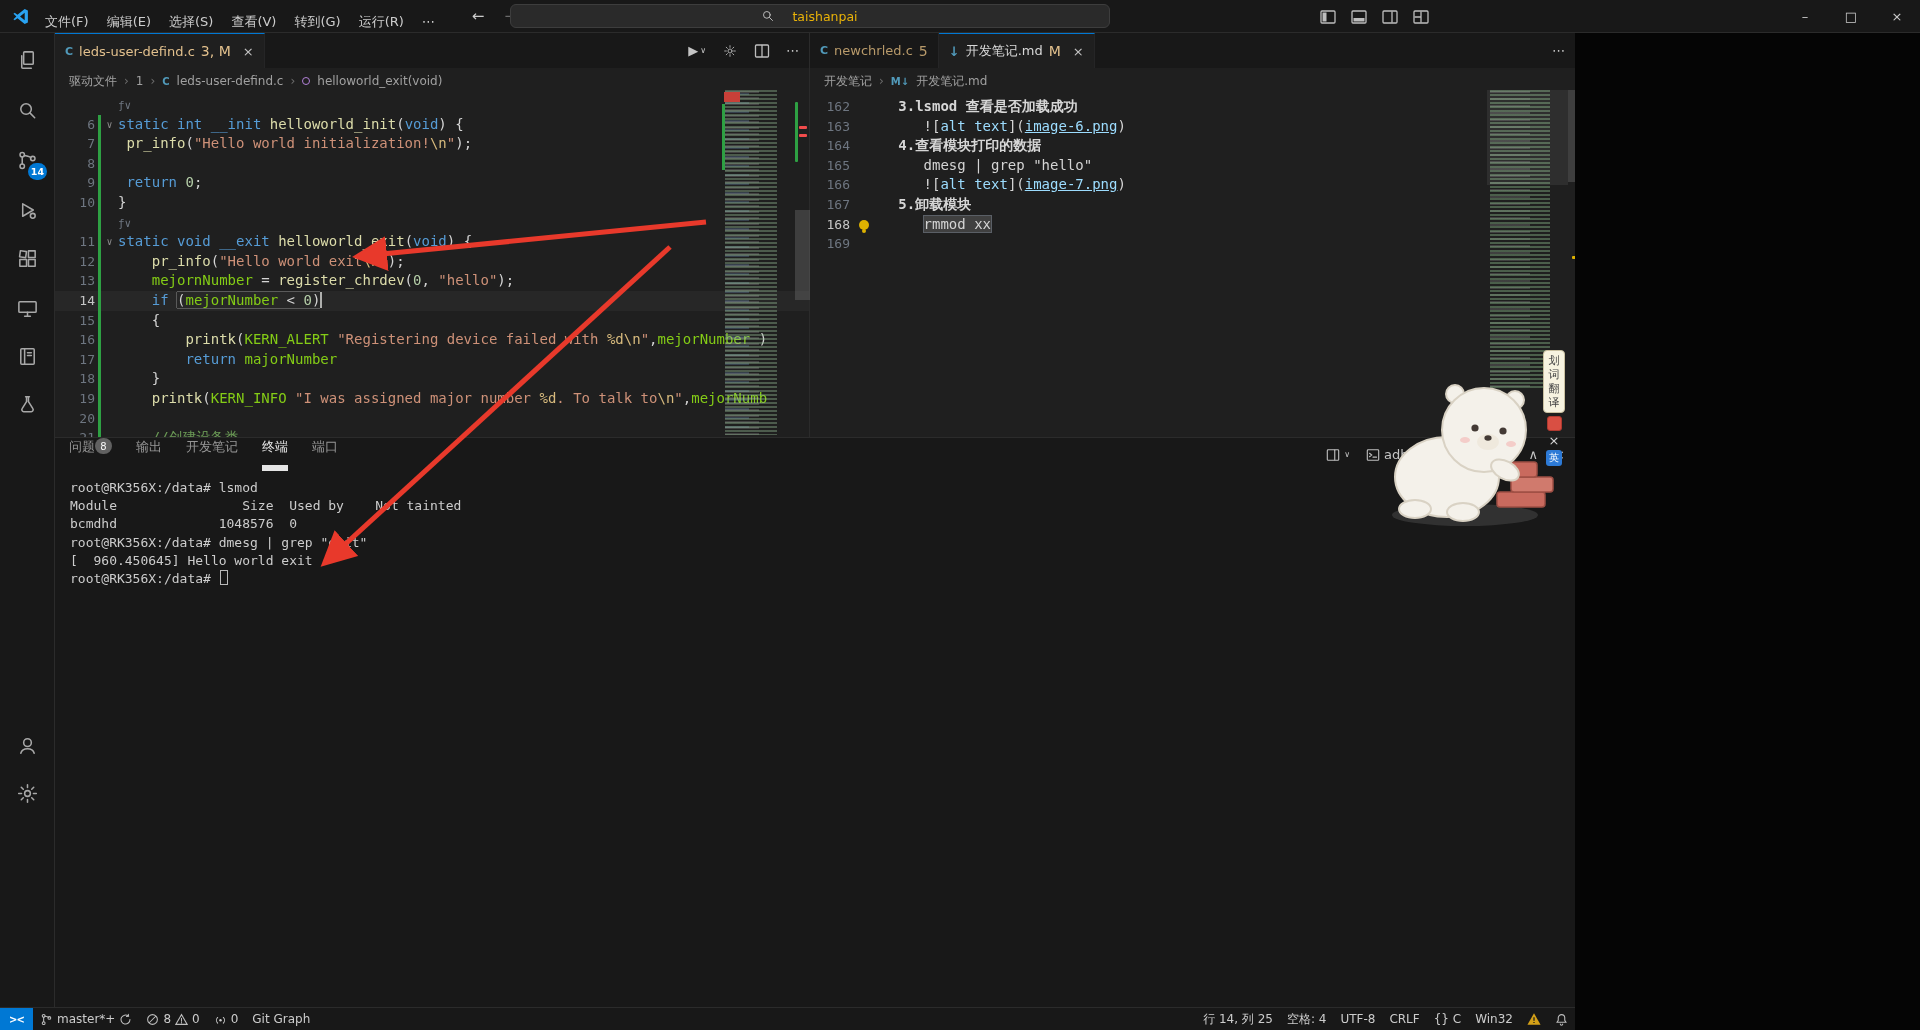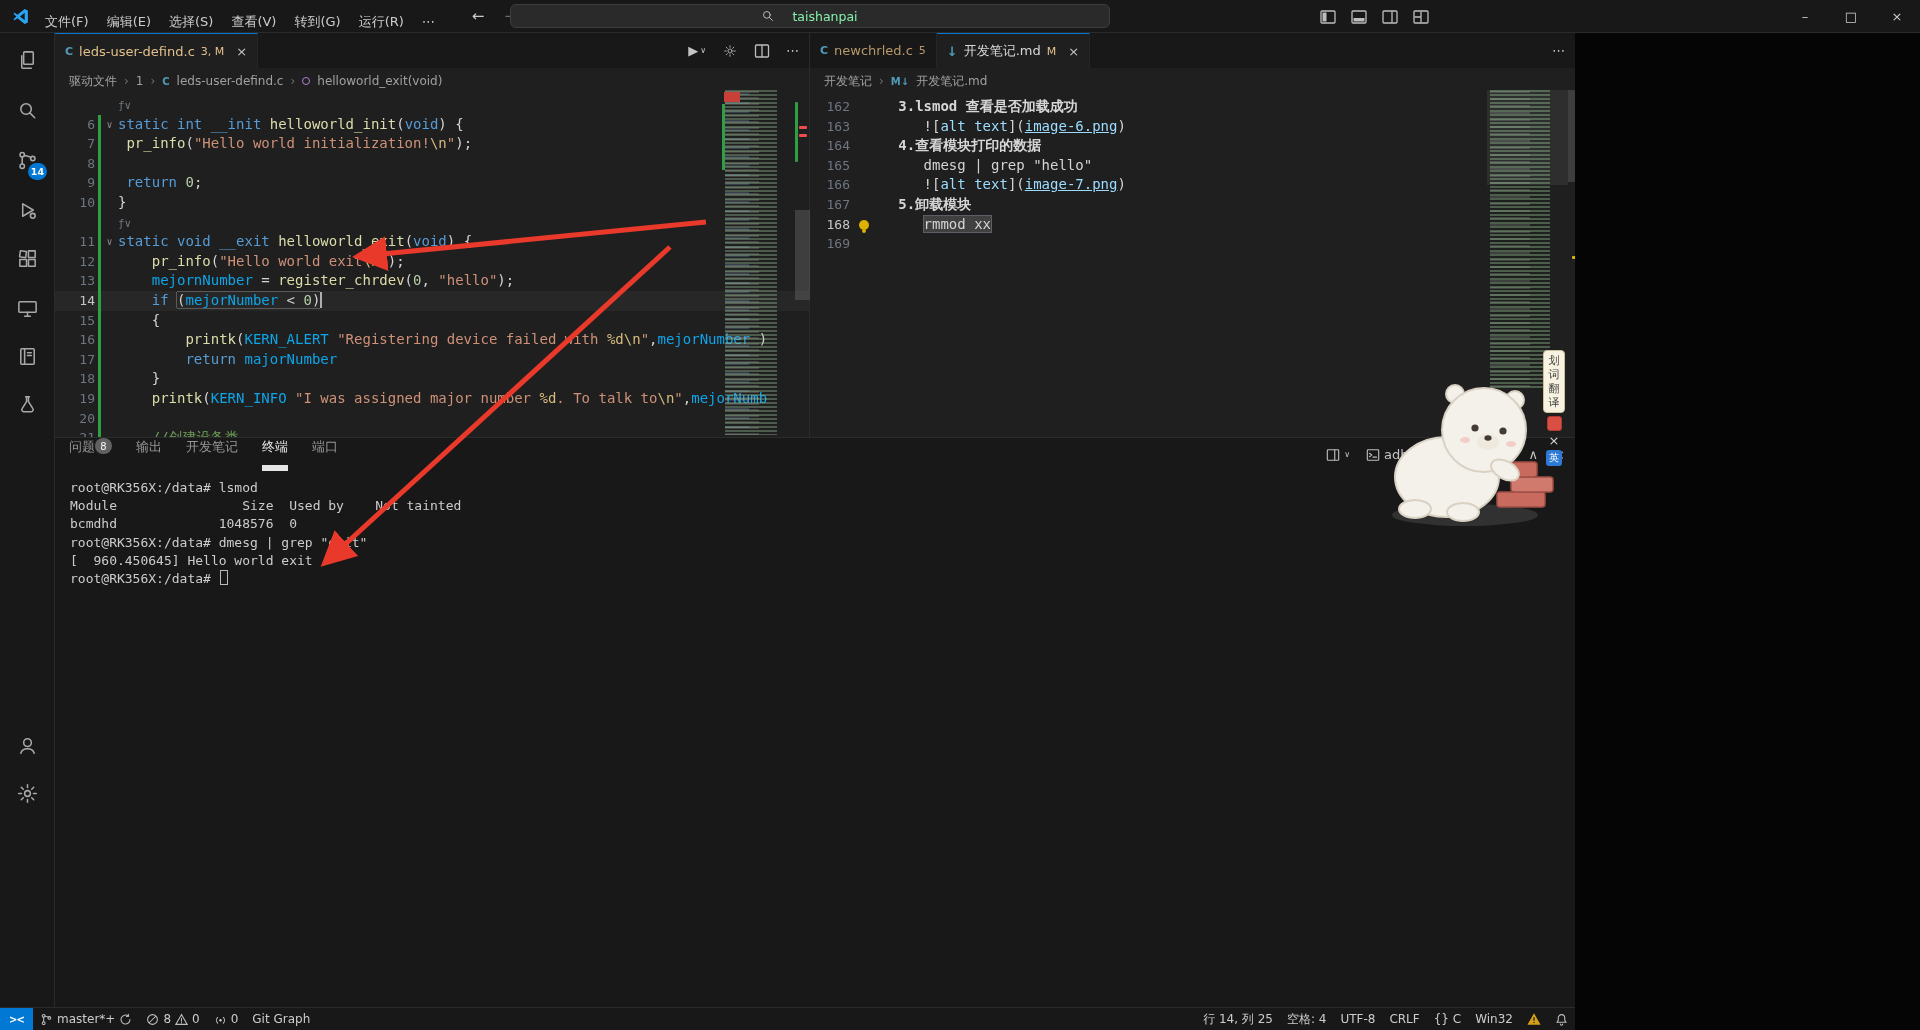--- a/index.html
+++ b/index.html
@@ -6,41 +6,41 @@
 html,body{background:#000;}
 body{font-family:"DejaVu Sans",sans-serif;}
 .screen{position:relative;width:1920px;height:1030px;background:#0a0a0a;overflow:hidden;color:#ccc}
 
 .titlebar{position:absolute;left:0;top:0;width:1920px;height:33px;background:#181818;border-bottom:1px solid #2b2b2b;display:flex;align-items:center;font-size:13px;color:#cccccc;z-index:10}
 .logo{margin:0 6px 0 13px;display:flex}
 .menu{padding:0 9px;height:23px;line-height:33px}
 .moremenu{padding:0 9px;letter-spacing:2px}
 .navarrows{margin-left:26px;display:flex;gap:20px;font-size:15px}
 .fwd{color:#6a6a6a}
-.searchbox{position:absolute;left:510px;top:4px;width:600px;height:24px;background:#2a2a2a;border:1px solid #3d3d3d;border-radius:6px;display:flex;align-items:center;justify-content:center;gap:18px;font-size:12.5px;color:#86efac}
+.searchbox{position:absolute;left:510px;top:4px;width:600px;height:24px;background:#2a2a2a;border:1px solid #3d3d3d;border-radius:6px;display:flex;align-items:center;justify-content:center;gap:18px;font-size:12.5px;color:#eab308}
 .tb-icons{position:absolute;left:1320px;top:0;height:33px;display:flex;align-items:center;gap:15px}
 .winctl{position:absolute;right:0;top:0;height:33px;display:flex}
 .winbtn{width:46px;height:33px;display:flex;align-items:center;justify-content:center;font-size:13px;color:#cccccc}
 
 .workbench{position:absolute;left:0;top:33px;width:1575px;height:974px;background:#1f1f1f}
 .activitybar{position:absolute;left:0;top:0;width:55px;height:100%;background:#181818;border-right:1px solid #2b2b2b}
 .ab-item{position:absolute;left:0;width:54px;height:46px;display:flex;align-items:center;justify-content:center}
 .badge{position:absolute;right:7px;bottom:3px;min-width:17px;height:17px;border-radius:9px;background:#0078d4;color:#fff;font-size:9.5px;display:flex;align-items:center;justify-content:center;padding:0 3px;font-weight:bold}
 
 .editors{position:absolute;left:55px;top:0;width:1520px;height:404px}
 .group{position:absolute;top:0;height:404px;background:#1f1f1f}
 .gleft{left:0;width:755px;border-right:1px solid #2b2b2b}
 .gright{left:755px;width:765px}
 .tabsrow{position:absolute;left:0;top:0;right:0;height:35px;background:#181818;display:flex}
 .tab{display:flex;align-items:center;gap:6px;padding:0 10px;font-size:13px;height:35px;background:#181818;border-right:1px solid #252526}
 .tab.active{background:#1f1f1f;border-top:1px solid #0078d4}
 .tab .ficon{font-weight:bold;color:#519aba;font-size:11px}
 .tab .lbl{color:#e2c08d}
 .tab.inactive .lbl{color:#b89a6a}
-.tab .suffix{font-size:11px;color:#e2c08d}
+.tab .suffix{font-size:14px;color:#e2c08d}
 .tab.inactive .suffix{color:#b89a6a}
 .tab .tclose{margin-left:6px;color:#c5c5c5;font-size:13px}
 .edactions{position:absolute;right:10px;top:0;height:35px;display:flex;align-items:center;gap:16px;color:#c5c5c5;font-size:13px}
 .runbtn{display:flex;align-items:center;gap:2px}
 .chev{font-size:8px;color:#c5c5c5}
 .breadcrumb{position:absolute;left:14px;top:37px;height:22px;display:flex;align-items:center;gap:7px;font-size:12px;color:#a0a0a0;white-space:nowrap}
 .bc-sep{color:#6e6e6e}
 .bc-cicon{color:#519aba;font-weight:bold;font-size:10px}
 .bc-sym{width:8px;height:8px;border:1.5px solid #b180d7;border-radius:50%;display:inline-block}
 .bc-md{color:#519aba;font-weight:bold;font-size:10px}
@@ -49,21 +49,21 @@
 .gright .codearea{top:64px}
 .crow{display:flex;height:19.6px;line-height:19.6px;white-space:pre;position:relative}
 .crow.cur{background:rgba(255,255,255,0.04)}
 .ln{width:40px;text-align:right;color:#6e7681;flex:0 0 40px;font-size:13px}
 .crow.cur .ln,.crow.act .ln{color:#c6c6c6}
 .gitbar{width:3px;flex:0 0 3px;margin-left:3px}
 .gitbar.on{background:#2ea043}
 .foldc{width:17px;flex:0 0 17px;text-align:center;color:#8a8a8a;font-size:10px;position:relative}
 .foldc.bulb::before{content:"";position:absolute;left:3px;top:5px;width:10px;height:10px;border-radius:50%;background:#ddb100;box-shadow:0 6px 0 -3px #ddb100}
 .ctext{flex:1;color:#d4d4d4}
-.tk-kw{color:#569cd6}.tk-fn{color:#dcdcaa}.tk-var{color:#0ea5e9}.tk-str{color:#ce9178}
+.tk-kw{color:#569cd6}.tk-fn{color:#dcdcaa}.tk-var{color:#84cc16}.tk-str{color:#ce9178}
 .tk-esc{color:#d7ba7d}.tk-num{color:#b5cea8}.tk-pl{color:#d4d4d4}.tk-cmt{color:#6a9955}
 .tk-lens{color:#6e7681;font-size:11px}
 .tk-mdb{color:#d6d6d6;font-weight:bold}.tk-mdl{color:#9cdcfe}.tk-mdu{color:#9cdcfe;text-decoration:underline}
 .tk-sel{background:#404040;box-shadow:0 0 0 1px #5a5f66}
 .tk-bx{box-shadow:0 1px 0 #5a5a5a,0 -1px 0 #5a5a5a}
 .tk-bxl{box-shadow:0 1px 0 #5a5a5a,0 -1px 0 #5a5a5a,-1px 0 0 #5a5a5a}
 .tk-bxr{box-shadow:0 1px 0 #5a5a5a,0 -1px 0 #5a5a5a,1px 0 0 #5a5a5a}
 .caret{display:inline-block;width:2px;height:16px;background:#aeafad;vertical-align:-3px}
 
 .minimap{position:absolute;top:57px;bottom:0;width:73px}

